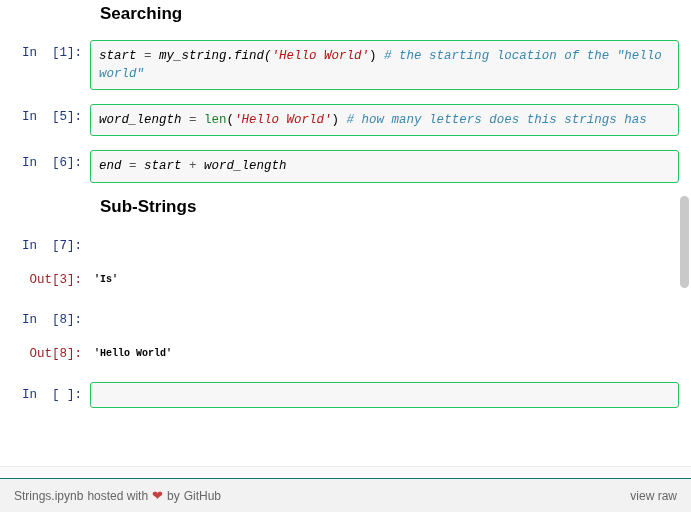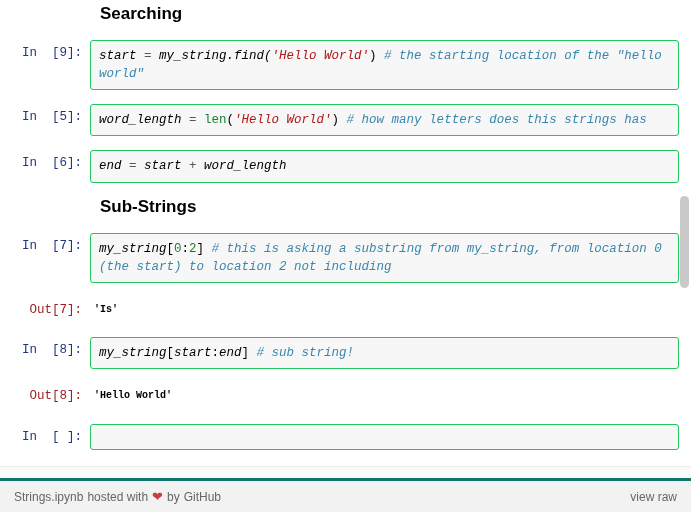--- a/index.html
+++ b/index.html
@@ -72,21 +72,21 @@
   .tok-func  { color: #1a7f2e; } 
   .tok-str   { color: #b11515; font-style: italic; }
   .tok-num   { color: #1a7f2e; }
   .tok-cmt   { color: #3a87ad; font-style: italic; }
   .footer {
     position: absolute;
     left: 0; bottom: 0;
     width: 691px;
     height: 34px;
     background: #f2f2f2;
-    border-top: 3px solid #0f766e;
+    border-top: 1px solid #0f766e;
     display: flex;
     align-items: center;
     justify-content: space-between;
     padding: 0 14px;
     font-size: 12px;
     color: #666;
   }
   .footer a { color: #666; text-decoration: none; }
   .footer .left { display: flex; align-items: center; gap: 4px; }
   .heart { color: #c6403d; font-size: 13px; line-height: 1; }
@@ -111,21 +111,21 @@
 </style>
 </head>
 <body>
 
 <div class="notebook-scroll">
   <div class="notebook">
 
     <div class="heading first">Searching</div>
 
     <div class="cell">
-      <div class="prompt in">In  [9]:</div>
+      <div class="prompt in">In  [1]:</div>
       <div class="code-box">
         <span class="tok-var">start </span><span class="tok-op">= </span><span class="tok-var">my_string.find(</span><span class="tok-str">'Hello World'</span><span class="tok-plain">) </span><span class="tok-cmt"># the starting location of the "hello world"</span>
       </div>
     </div>
 
     <div class="cell">
       <div class="prompt in">In  [5]:</div>
       <div class="code-box">
         <span class="tok-var">word_length </span><span class="tok-op">= </span><span class="tok-func">len</span><span class="tok-plain">(</span><span class="tok-str">'Hello World'</span><span class="tok-plain">) </span><span class="tok-cmt"># how many letters does this strings has</span>
       </div>
@@ -135,35 +135,29 @@
       <div class="prompt in">In  [6]:</div>
       <div class="code-box">
         <span class="tok-var">end </span><span class="tok-op">= </span><span class="tok-var">start </span><span class="tok-op">+ </span><span class="tok-var">word_length</span>
       </div>
     </div>
 
     <div class="heading">Sub-Strings</div>
 
     <div class="cell">
       <div class="prompt in">In  [7]:</div>
-      <div class="code-box">
-        <span class="tok-var">my_string</span><span class="tok-plain">[</span><span class="tok-num">0</span><span class="tok-plain">:</span><span class="tok-num">2</span><span class="tok-plain">] </span><span class="tok-cmt"># this is asking a substring from my_string, from location 0 (the start) to location 2 not including</span>
-      </div>
     </div>
 
     <div class="cell">
-      <div class="prompt out">Out[7]:</div>
+      <div class="prompt out">Out[3]:</div>
       <div class="out-text">'Is'</div>
     </div>
 
     <div class="cell">
       <div class="prompt in">In  [8]:</div>
-      <div class="code-box">
-        <span class="tok-var">my_string</span><span class="tok-plain">[</span><span class="tok-var">start</span><span class="tok-plain">:</span><span class="tok-var">end</span><span class="tok-plain">] </span><span class="tok-cmt"># sub string!</span>
-      </div>
     </div>
 
     <div class="cell">
       <div class="prompt out">Out[8]:</div>
       <div class="out-text">'Hello World'</div>
     </div>
 
     <div class="cell">
       <div class="prompt in">In  [ ]:</div>
       <div class="code-box"></div>

